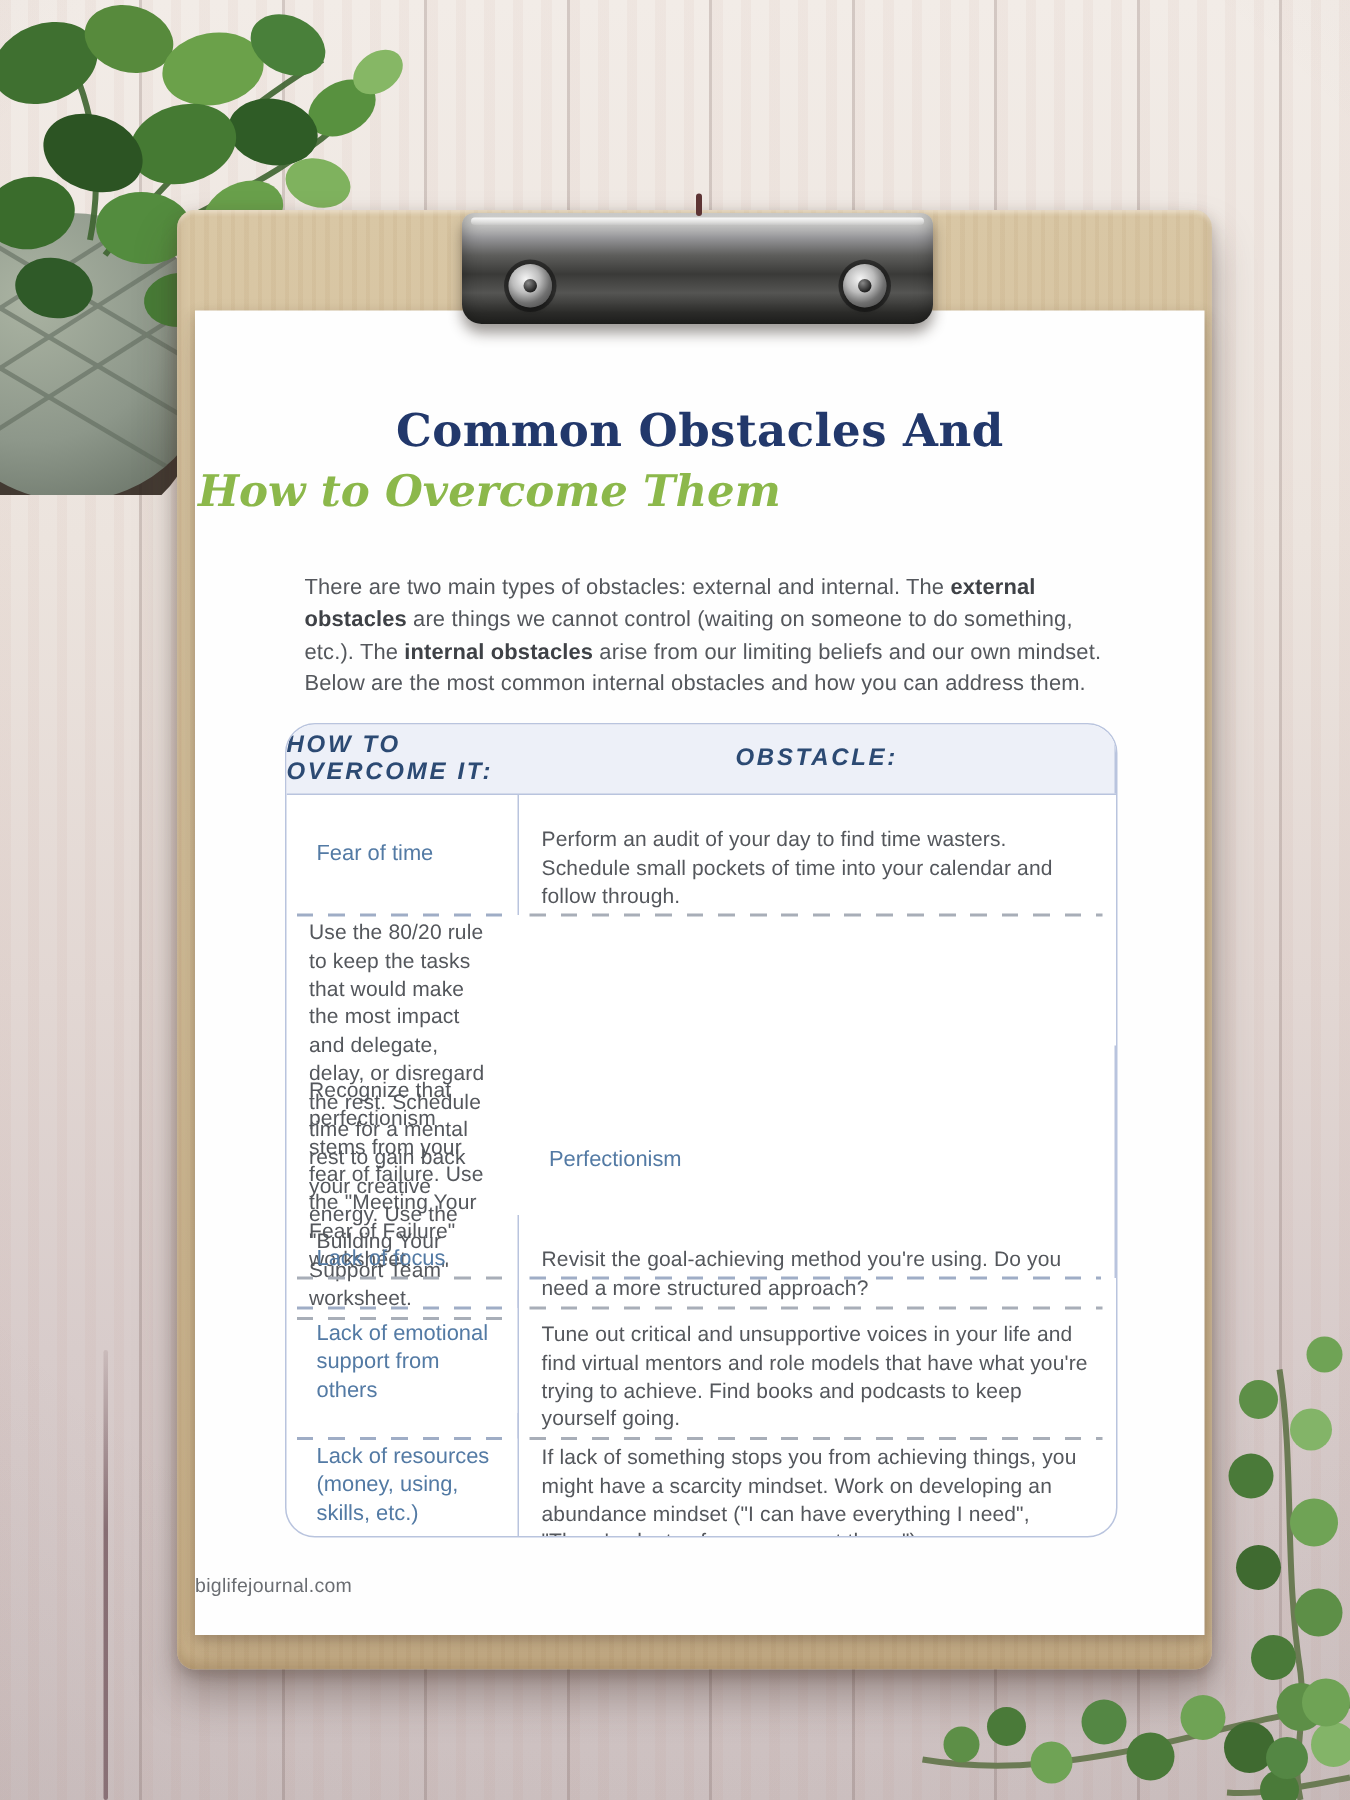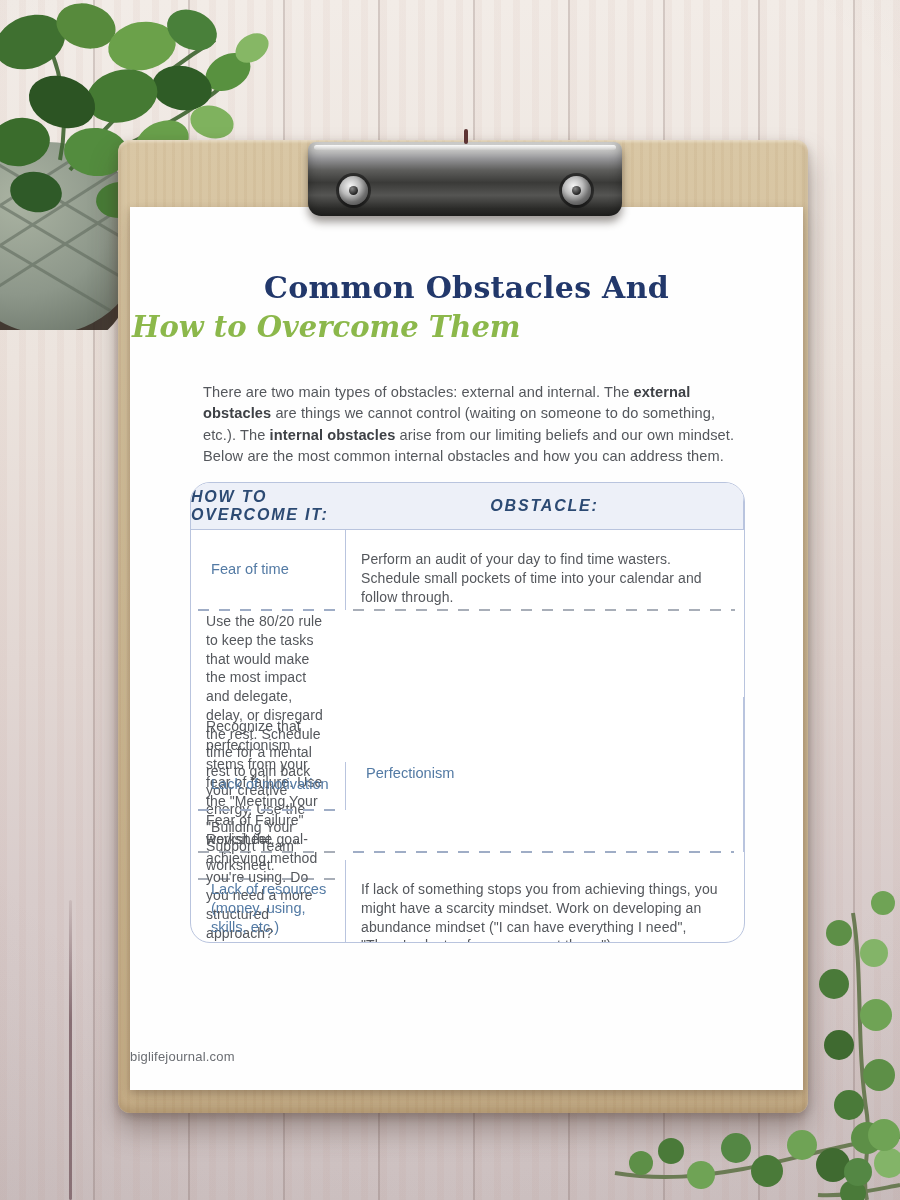--- a/index.html
+++ b/index.html
@@ -168,24 +168,28 @@
             <div class="cell solution">Perform an audit of your day to find time wasters. Schedule small pockets of time into your calendar and follow through.</div>
           </div>
           <div class="row">
             <div class="cell solution">Use the 80/20 rule to keep the tasks that would make the most impact and delegate, delay, or disregard the rest. Schedule time for a mental rest to gain back your creative energy. Use the "Building Your Support Team" worksheet.</div>
           </div>
           <div class="row">
             <div class="cell solution">Recognize that perfectionism stems from your fear of failure. Use the "Meeting Your Fear of Failure" worksheet.</div>
             <div class="cell obstacle">Perfectionism</div>
           </div>
           <div class="row">
-            <div class="cell obstacle">Lack of motivation</div>
-          </div>
-          <div class="row">
+          </div>
+          <div class="row">
+            <div class="cell obstacle">Lack of focus</div>
             <div class="cell solution">Revisit the goal-achieving method you're using. Do you need a more structured approach?</div>
+          </div>
+          <div class="row">
+            <div class="cell obstacle">Lack of emotional support from others</div>
+            <div class="cell solution">Tune out critical and unsupportive voices in your life and find virtual mentors and role models that have what you're trying to achieve. Find books and podcasts to keep yourself going.</div>
           </div>
           <div class="row">
             <div class="cell obstacle">Lack of resources (money, using, skills, etc.)</div>
             <div class="cell solution">If lack of something stops you from achieving things, you might have a scarcity mindset. Work on developing an abundance mindset ("I can have everything I need", "There's plenty of resources out there.").</div>
           </div>
         </div>
     </div>
 
     <div class="footer">biglifejournal.com</div>
   </div>

